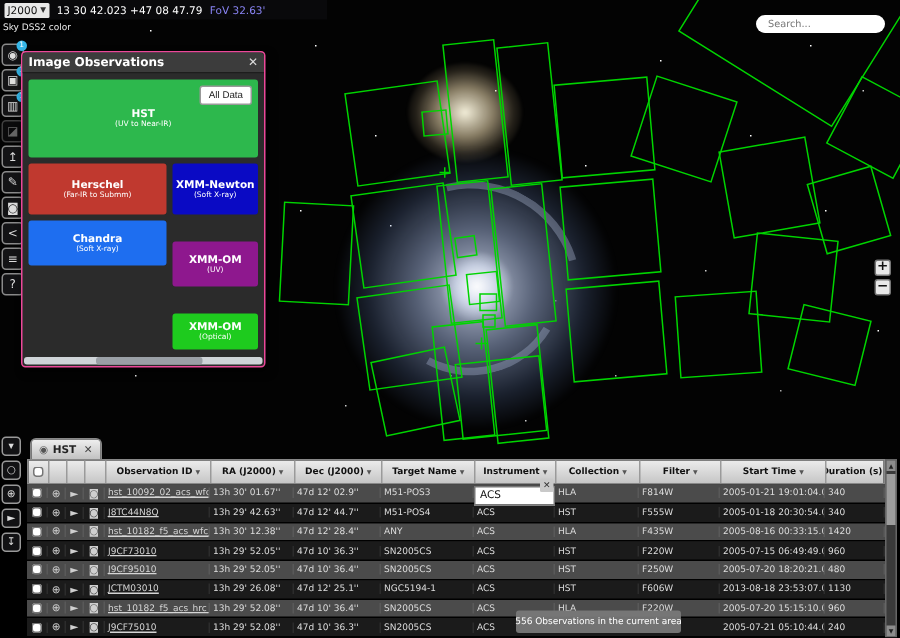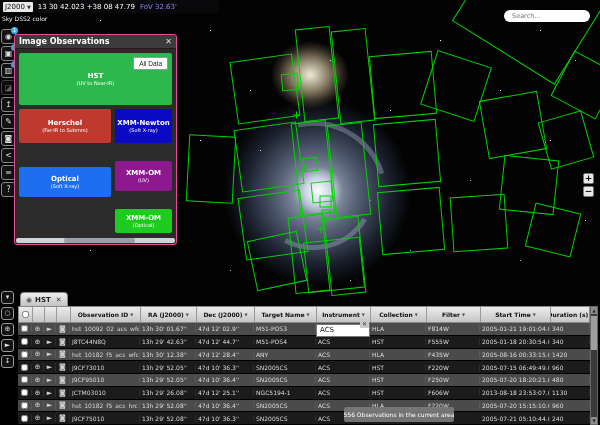--- a/index.html
+++ b/index.html
@@ -63,21 +63,21 @@
     padding:0 4px; background:#3c3c3c; border-bottom:1px solid #1d1d1d; border-radius:3px 3px 0 0; }
   .obs-title { color:#fff; font-size:8px; font-weight:bold; }
   .obs-close { color:#ddd; font-size:8px; cursor:pointer; }
   .obs-body { position:relative; padding:4px 4px 1px 4px; }
   .mission { border-radius:2px; color:#fff; display:flex; flex-direction:column; align-items:center;
     justify-content:center; cursor:pointer; margin-bottom:4px; text-align:center; }
   .mission .m-label { font-size:7px; font-weight:bold; }
   .mission .m-sub { font-size:5px; }
   .mission-hst { height:52px; }
   .m-cols { display:flex; gap:4px; }
-  .m-col-left { width:92px; display:flex; flex-direction:column;gap:20px; }
+  .m-col-left { width:92px; display:flex; flex-direction:column; }
   .m-col-right { flex:1; display:flex; flex-direction:column;gap:14px; }
   .m-col-left .mission:nth-child(1), .m-col-right .mission:nth-child(1) { height:34px; }
   .m-col-left .mission:nth-child(2), .m-col-right .mission:nth-child(2) { height:30px; }
   .m-col-left .mission:nth-child(3), .m-col-right .mission:nth-child(3) { height:24px; }
   .all-data-btn { position:absolute; right:8px; top:8px; background:#fff; color:#222;
     font-size:6.5px; padding:2px 5px; border-radius:2px; border:1px solid #999; cursor:pointer; }
   .obs-hscroll { height:5px; background:#cfd4d8; margin:0 1px 1px 1px; border-radius:2px; position:relative; }
   .obs-hscroll .thumb { position:absolute; left:30%; width:45%; top:0; height:5px; background:#9aa0a6; border-radius:2px; }
 
   
@@ -180,21 +180,21 @@
       <path d="M317 229 h8 M321 225 v8"></path>
       <path d="M293 115 h7 M296.5 111.5 v7"></path>
     </svg>
   </div>
 
   <div class="topbar">
     <div class="frame-select">
       <span>J2000</span>
       <span class="frame-caret">▼</span>
     </div>
-    <span class="coords">13 30 42.023 +38 08 47.79</span>
+    <span class="coords">13 30 42.023 +47 08 47.79</span>
     <span class="fov">FoV 32.63'</span>
   </div>
   <div class="sky-label">Sky DSS2 color</div>
 
   <div class="search-wrap">
     <input type="text" placeholder="Search..." style="">
   </div>
 
   <div id="left-toolbar">
       <div class="tool-btn">
@@ -250,21 +250,21 @@
         <span class="m-sub">(UV to Near-IR)</span>
       </div>
       <button class="all-data-btn">All Data</button>
       <div class="m-cols">
         <div class="m-col-left" id="m-col-left">
             <div class="mission" style="background: rgb(192, 57, 47);">
       <span class="m-label">Herschel</span>
       <span class="m-sub">(Far-IR to Submm)</span>
     </div>
             <div class="mission" style="background: rgb(30, 110, 240);">
-      <span class="m-label">Optical</span>
+      <span class="m-label">Chandra</span>
       <span class="m-sub">(Soft X-ray)</span>
     </div>
           </div>
         <div class="m-col-right" id="m-col-right">
             <div class="mission" style="background: rgb(10, 10, 196);">
       <span class="m-label">XMM-Newton</span>
       <span class="m-sub">(Soft X-ray)</span>
     </div>
             <div class="mission" style="background: rgb(142, 24, 142);">
       <span class="m-label">XMM-OM</span>

